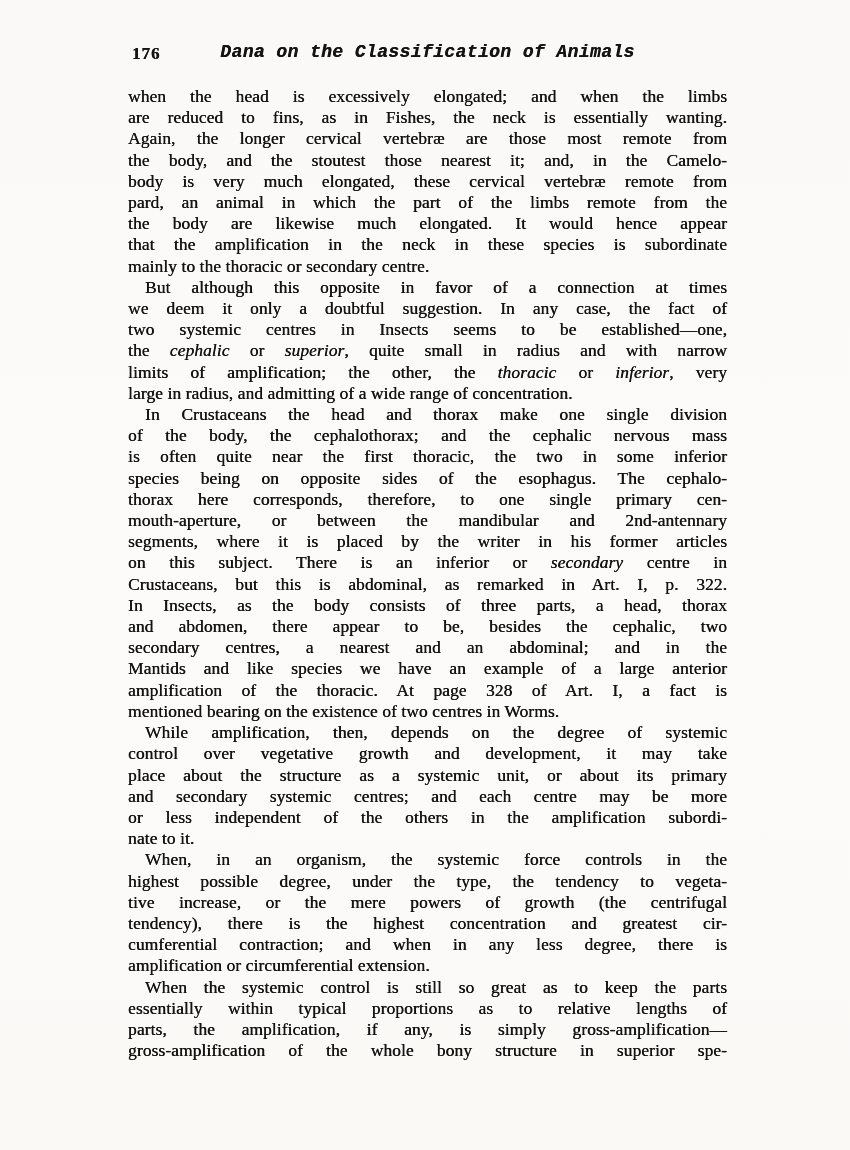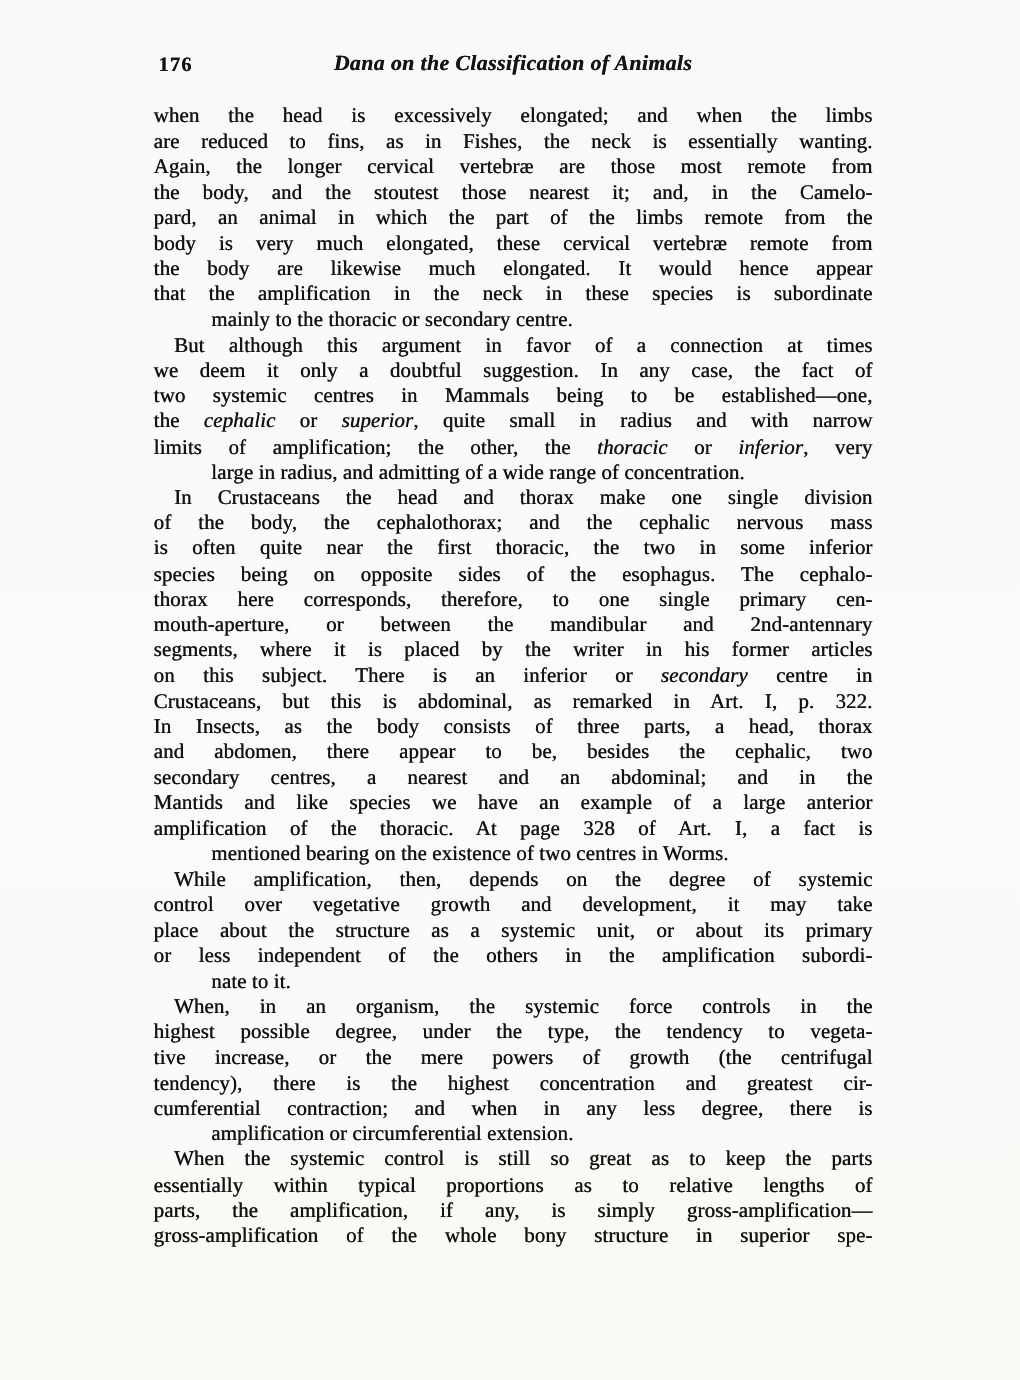--- a/index.html
+++ b/index.html
@@ -29,62 +29,63 @@
     position: absolute;
     left: 128px;
     top: 42px;
     width: 599px;
     text-align: center;
     font-style: italic;
     font-weight: 600;
     font-size: 18px;
     letter-spacing: 0.4px;
     text-shadow: 0.3px 0 0 currentColor;
+    font-family: Liberation Mono, monospace;
   }
   .body-text {
     position: absolute;
     left: 128px;
     top: 86px;
     width: 599px;
     text-shadow: 0.35px 0 0 currentColor;
   }
   .paragraph { margin: 0; padding: 0; }
   .line {
     font-size: 17.4px;
     line-height: 21.2px;
     text-align: justify;
     text-align-last: justify;
     letter-spacing: 0.1px;
   }
-  .line.last { text-align-last: left; margin-left: 48px; }
+  .line.last { text-align-last: left; }
   .line.indent { text-indent: 17px; }
   .line i { }
 </style>
 </head>
 <body>
 
 <div class="page">
   <div class="page-number">176</div>
   <div class="running-head">Dana on the Classification of Animals</div>
   <div class="body-text">
       <div class="paragraph">
         <div class="line">when the head is excessively elongated; and when the limbs</div>
         <div class="line">are reduced to fins, as in Fishes, the neck is essentially wanting.</div>
         <div class="line">Again, the longer cervical vertebræ are those most remote from</div>
         <div class="line">the body, and the stoutest those nearest it; and, in the Camelo-</div>
+        <div class="line">body is very much elongated, these cervical vertebræ remote from</div>
         <div class="line">pard, an animal in which the part of the limbs remote from the</div>
-        <div class="line">body is very much elongated, these cervical vertebræ remote from</div>
         <div class="line">the body are likewise much elongated.  It would hence appear</div>
         <div class="line">that the amplification in the neck in these species is subordinate</div>
         <div class="line last">mainly to the thoracic or secondary centre.</div>
       </div>
       <div class="paragraph">
-        <div class="line indent">But although this argument in favor of a connection at times</div>
+        <div class="line indent">But although this opposite in favor of a connection at times</div>
         <div class="line">we deem it only a doubtful suggestion.  In any case, the fact of</div>
-        <div class="line">two systemic centres in Mammals being to be established—one,</div>
+        <div class="line">two systemic centres in Insects seems to be established—one,</div>
         <div class="line">the <i>cephalic</i> or <i>superior</i>, quite small in radius and with narrow</div>
         <div class="line">limits of amplification; the other, the <i>thoracic</i> or <i>inferior</i>, very</div>
         <div class="line last">large in radius, and admitting of a wide range of concentration.</div>
       </div>
       <div class="paragraph">
         <div class="line indent">In Crustaceans the head and thorax make one single division</div>
         <div class="line">of the body, the cephalothorax; and the cephalic nervous mass</div>
         <div class="line">is often quite near the first thoracic, the two in some inferior</div>
         <div class="line">species being on opposite sides of the esophagus.  The cephalo-</div>
         <div class="line">thorax here corresponds, therefore, to one single primary cen-</div>
@@ -96,20 +97,21 @@
         <div class="line">and abdomen, there appear to be, besides the cephalic, two</div>
         <div class="line">secondary centres, a nearest and an abdominal; and in the</div>
         <div class="line">Mantids and like species we have an example of a large anterior</div>
         <div class="line">amplification of the thoracic.  At page 328 of Art. I, a fact is</div>
         <div class="line last">mentioned bearing on the existence of two centres in Worms.</div>
       </div>
       <div class="paragraph">
         <div class="line indent">While amplification, then, depends on the degree of systemic</div>
         <div class="line">control over vegetative growth and development, it may take</div>
         <div class="line">place about the structure as a systemic unit, or about its primary</div>
+        <div class="line">and secondary systemic centres; and each centre may be more</div>
         <div class="line">or less independent of the others in the amplification subordi-</div>
         <div class="line last">nate to it.</div>
       </div>
       <div class="paragraph">
         <div class="line indent">When, in an organism, the systemic force controls in the</div>
         <div class="line">highest possible degree, under the type, the tendency to vegeta-</div>
         <div class="line">tive increase, or the mere powers of growth (the centrifugal</div>
         <div class="line">tendency), there is the highest concentration and greatest cir-</div>
         <div class="line">cumferential contraction; and when in any less degree, there is</div>
         <div class="line last">amplification or circumferential extension.</div>

